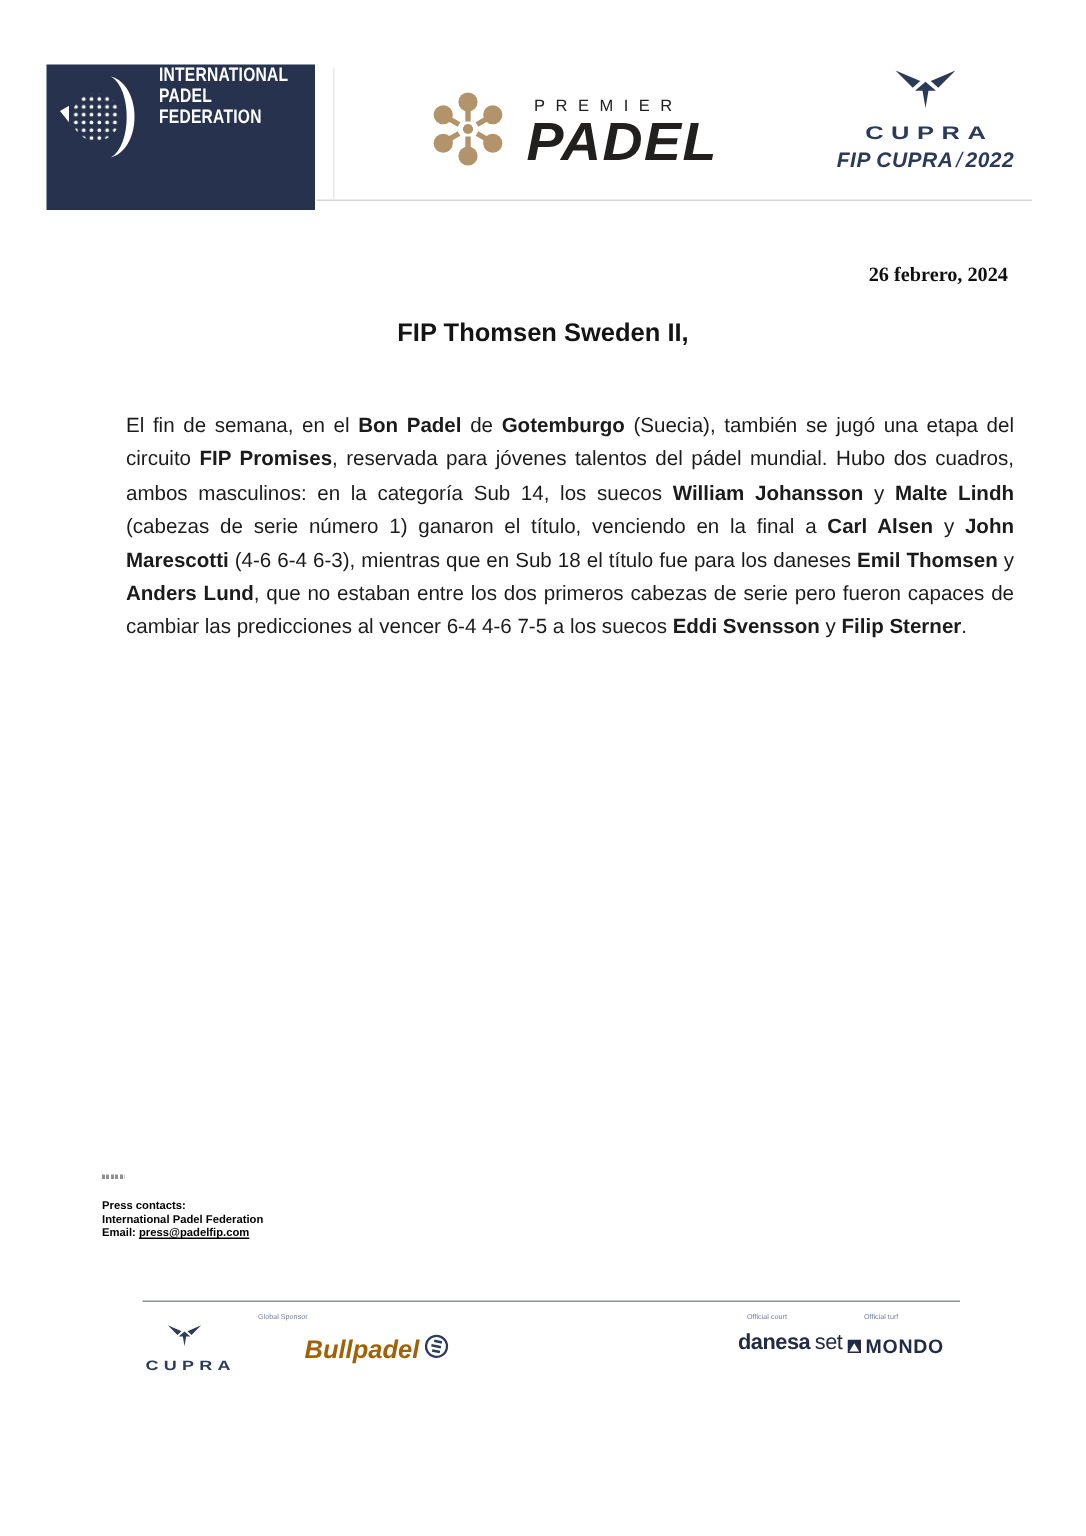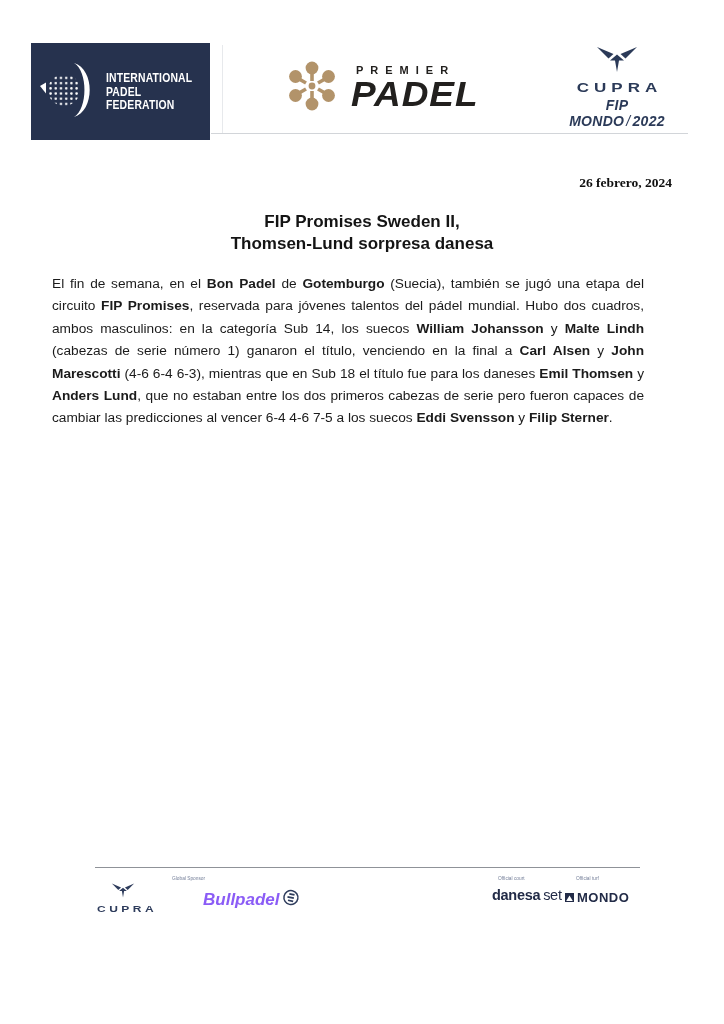--- a/index.html
+++ b/index.html
@@ -1,66 +1,66 @@
 <!DOCTYPE html>
 <html><head>
 <meta charset="utf-8">
 <style>
   html,body{margin:0;padding:0;background:#ffffff;}
   .page{position:relative;width:724px;height:1024px;background:#ffffff;overflow:hidden;
         font-family:"Liberation Sans",sans-serif;}
 
   
   .ipf-logo{position:absolute;left:31px;top:43px;width:179px;height:97px;background:#26324e;
-            display:flex;align-items:center;}
+            display:flex;align-items:flex-start;}
   .ipf-icon{margin-left:7px;flex:0 0 auto;}
   .ipf-text{color:#fff;font-weight:bold;font-size:13px;line-height:13.8px;letter-spacing:.2px;
             transform:scaleX(.8);transform-origin:left center;margin-left:2px;white-space:nowrap;}
   .header-hline{position:absolute;left:211px;top:133px;width:477px;height:1px;background:#d2d5d9;}
   .header-vline{position:absolute;left:222px;top:45px;width:1px;height:88px;background:#e7e9ec;}
 
   .premier-logo{position:absolute;left:283px;top:57px;display:flex;align-items:center;}
   .premier-words{margin-left:10px;color:#22201e;}
-  .premier-top{font-size:11px;font-weight:bold;letter-spacing:7px;margin-left:5px;}
+  .premier-top{font-size:11px;font-weight:normal;letter-spacing:7px;margin-left:5px;}
   .premier-bottom{font-size:37px;font-weight:bold;font-style:italic;letter-spacing:1px;
                   line-height:36px;transform:scaleY(.97);}
 
   .cupra-tour-logo{position:absolute;left:556px;top:46px;width:122px;text-align:center;color:#2b3a58;}
   .cupra-word{font-size:17px;font-weight:bold;letter-spacing:5px;padding-left:5px;
               transform:scaleY(.72);margin-top:1px;}
   .fip-tour-line{font-style:italic;font-weight:bold;font-size:14px;letter-spacing:.3px;margin-top:-1px;}
   .slash{font-weight:normal;padding:0 2px;color:#2b3a58;}
 
   
   .doc-date{position:absolute;top:175px;right:52px;font-family:"Liberation Serif",serif;
             font-weight:bold;font-size:13.5px;color:#101010;}
   .doc-title{position:absolute;top:211px;left:0;width:724px;text-align:center;font-size:17px;
              font-weight:bold;color:#141414;line-height:21.5px;}
-  .doc-body{position:absolute;left:52px;top:273px;width:592px;font-size:13.7px;line-height:22.4px;
+  .doc-body{position:absolute;left:84px;top:273px;width:592px;font-size:13.7px;line-height:22.4px;
             color:#1b1b1b;text-align:justify;}
   .doc-body b{font-weight:bold;}
 
   
   .press{position:absolute;left:68px;top:783px;color:#000;}
   .press-mark{width:15px;height:3px;background:repeating-linear-gradient(90deg,#909090 0 2px,#fff 2px 3px);
               margin-bottom:13px;}
   .press-line{font-size:7.5px;line-height:9.2px;font-weight:bold;}
   .press-email{color:#000;text-decoration:underline;}
 
   
   .footer-line{position:absolute;left:95px;top:867px;width:545px;height:1px;background:#8f9298;}
   .cupra-footer{position:absolute;left:94px;top:883px;width:58px;text-align:center;color:#2e3c5c;}
   .cupra-footer .cupra-word-sm{font-size:12px;font-weight:bold;letter-spacing:3.5px;padding-left:3px;
                                transform:scaleY(.75);margin-top:0;}
   .tiny-label{position:absolute;font-size:6px;color:#76809a;transform:scale(.8);transform-origin:left top;
               white-space:nowrap;}
   .lbl-global{left:172px;top:876px;}
   .lbl-court{left:498px;top:876px;}
   .lbl-turf{left:576px;top:876px;}
-  .bullpadel{position:absolute;left:203px;top:889px;display:flex;align-items:center;color:#8b5cf6;}
+  .bullpadel{position:absolute;left:203px;top:889px;display:flex;align-items:center;color:#a16207;}
   .bp-word{font-style:italic;font-weight:bold;font-size:17px;}
   .bp-emblem{margin-left:2px;transform:rotate(12deg);}
   .mejorset{position:absolute;left:492px;top:887px;color:#222b47;font-size:14.5px;letter-spacing:-.3px;}
   .mj1{font-weight:bold;}
   .mj2{font-weight:normal;margin-left:3px;}
   .mondo{position:absolute;left:565px;top:890px;display:flex;align-items:flex-end;gap:3px;color:#222b47;
          font-weight:bold;font-size:13px;letter-spacing:.5px;}
 </style>
 </head>
 <body>
@@ -120,33 +120,40 @@
       <svg width="42" height="27" viewBox="0 0 42 27">
         <g fill="#2b3a58">
           <path d="M1 1 L17.5 8 L12.5 12.5 Z"></path>
           <path d="M41 1 L24.5 8 L29.5 12.5 Z"></path>
           <path d="M21 8.5 L28 14.5 L23 14.5 L21 26 L19 14.5 L14 14.5 Z"></path>
         </g>
       </svg>
     </span>
     <div class="cupra-word">CUPRA</div>
     <div class="fip-tour-line">
-      <span>FIP MONDO</span><span class="slash">/</span><span>2022</span>
+      <span>FIP CUPRA</span><span class="slash">/</span><span>2022</span>
     </div>
   </div>
 
   <div class="doc-date">26 febrero, 2024</div>
 
   <h1 class="doc-title" style="margin:0;">
-    <div>FIP Promises Sweden II,</div>
-    <div>Thomsen-Lund sorpresa danesa</div>
+    <div>FIP Thomsen Sweden II,</div>
   </h1>
 
   <p class="doc-body" style="margin:0;"><span>El fin de semana, en el </span><b>Bon Padel</b><span> de </span><b>Gotemburgo</b><span> (Suecia), también se jugó una etapa del circuito </span><b>FIP Promises</b><span>, reservada para jóvenes talentos del pádel mundial. Hubo dos cuadros, ambos masculinos: en la categoría Sub 14, los suecos </span><b>William Johansson</b><span> y </span><b>Malte Lindh</b><span> (cabezas de serie número 1) ganaron el título, venciendo en la final a </span><b>Carl Alsen</b><span> y </span><b>John Marescotti</b><span> (4-6 6-4 6-3), mientras que en Sub 18 el título fue para los daneses </span><b>Emil Thomsen</b><span> y </span><b>Anders Lund</b><span>, que no estaban entre los dos primeros cabezas de serie pero fueron capaces de cambiar las predicciones al vencer 6-4 4-6 7-5 a los suecos </span><b>Eddi Svensson</b><span> y </span><b>Filip Sterner</b><span>.</span></p>
 
+  <div class="press">
+    <div class="press-mark"></div>
+    <div class="press-line">Press contacts:</div>
+    <div class="press-line">International Padel Federation</div>
+    <div class="press-line">
+      <span>Email: </span><a class="press-email" href="#">press@padelfip.com</a>
+    </div>
+  </div>
 
   <div class="footer-line"></div>
 
   <div class="cupra-footer">
     <span>
       <svg width="24" height="15" viewBox="0 0 42 27">
         <g fill="#2e3c5c">
           <path d="M1 1 L17.5 8 L12.5 12.5 Z"></path>
           <path d="M41 1 L24.5 8 L29.5 12.5 Z"></path>
           <path d="M21 8.5 L28 14.5 L23 14.5 L21 26 L19 14.5 L14 14.5 Z"></path>

